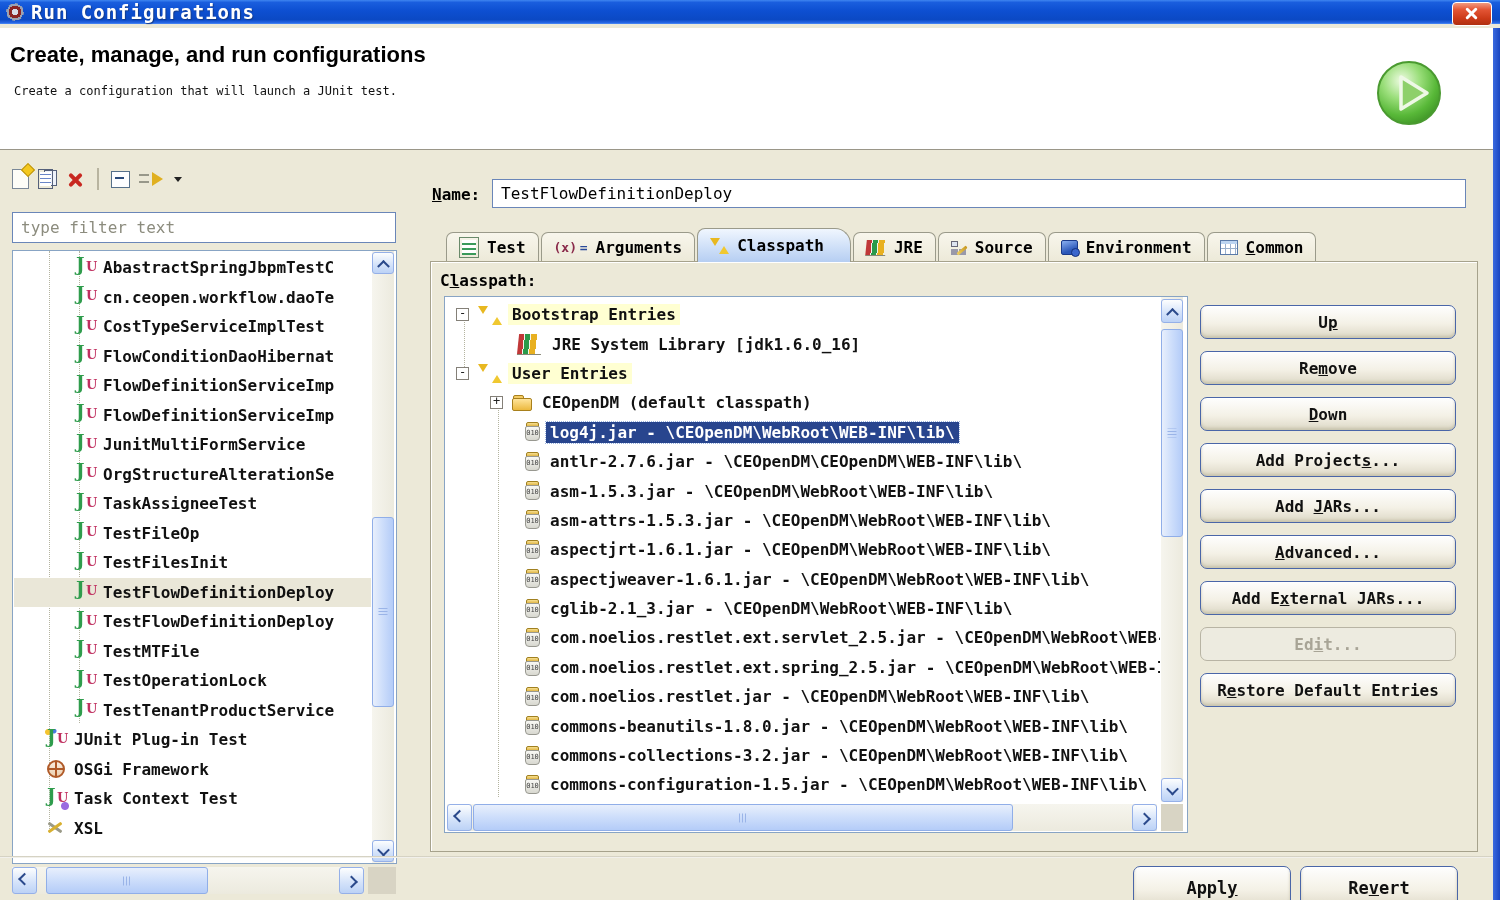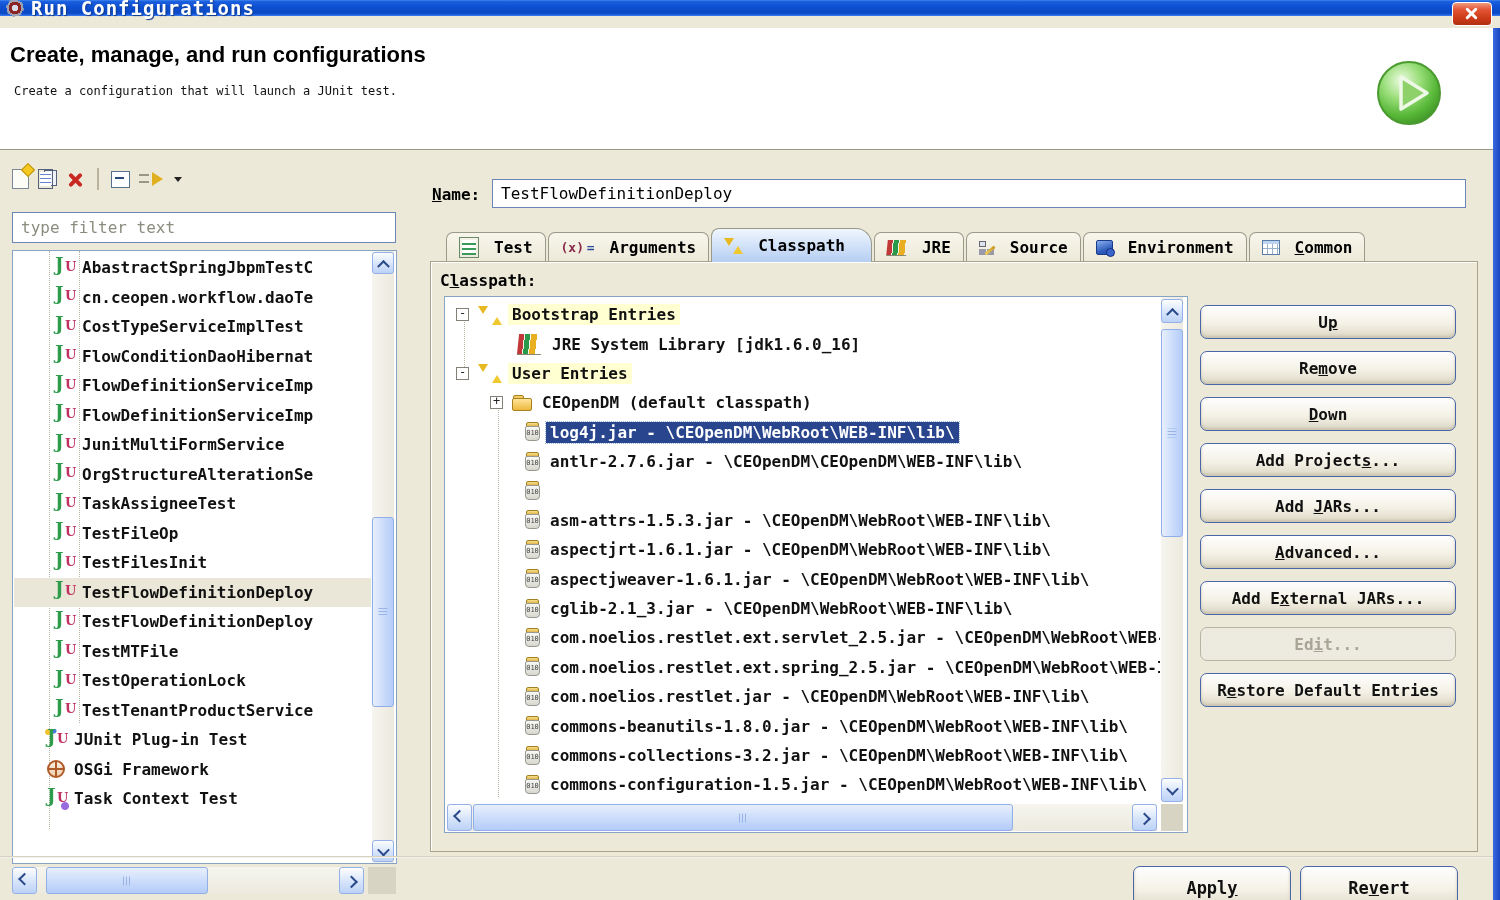--- a/index.html
+++ b/index.html
@@ -2,21 +2,21 @@
 <html><head>
 <meta charset="utf-8">
 <style>
   html,body{margin:0;padding:0;}
   body{width:1500px;height:900px;overflow:hidden;background:#555;}
   u{text-decoration:underline;}
   #window{position:relative;width:1500px;height:900px;background:#ece9d8;overflow:hidden;
           font-family:"DejaVu Sans Mono","Liberation Mono",monospace;}
 
   
-  #titlebar{position:absolute;left:0;top:0;width:100%;height:16px;
+  #titlebar{position:absolute;left:0;top:0;width:100%;height:24px;
     background:linear-gradient(180deg,#3f86f0 0%,#1a5ede 10%,#0d4fd1 45%,#0b49c4 82%,#2a6ae8 96%,#5a96f6 100%);
     display:flex;align-items:center;padding-left:6px;box-sizing:border-box;}
   #title-gear{width:18px;height:18px;border-radius:50%;margin-right:7px;
     background:
       radial-gradient(circle at 50% 50%,#d8dce8 0 3px,#8b2424 3px 6.5px,#9aa2b4 6.5px 8px,rgba(0,0,0,0) 8px),
       repeating-conic-gradient(#9aa2b4 0 22deg,rgba(0,0,0,0) 22deg 45deg);}
   #title-text{color:#fff;font-weight:bold;font-size:19px;letter-spacing:1px;text-shadow:1px 1px 1px #123a8a;}
   #close-btn{position:absolute;right:8px;top:2px;width:40px;height:24px;border-radius:4px;
     border:1.5px solid #fff;box-sizing:border-box;
     background:linear-gradient(180deg,#f09a80 0%,#e35535 30%,#cc3a18 70%,#b03010 100%);}
@@ -64,21 +64,21 @@
 
   #filter-input{position:absolute;left:12px;top:212px;width:384px;height:31px;font-size:16px;color:#333;padding:0 8px;}
   #filter-input::placeholder{color:#8c8c7e;}
 
   
   #left-tree{position:absolute;left:12px;top:250px;width:385px;height:614px;background:#fff;
     border:1px solid #88a4c4;box-sizing:border-box;overflow:hidden;}
   .guide{position:absolute;border-left:1px dotted #b4b4a0;width:0;}
   #lt-rows{position:absolute;left:1px;top:2px;width:357px;overflow:hidden;}
   .trow{height:29.5px;display:flex;align-items:center;white-space:nowrap;overflow:hidden;font-weight:bold;font-size:16px;color:#111;}
-  .trow.lv1{padding-left:38px;}
+  .trow.lv1{padding-left:59px;}
   .trow.lv0{padding-left:30px;}
   .trow.selected{background:#eae7d8;}
   .tlabel{overflow:hidden;white-space:nowrap;}
   .iholder{position:relative;width:26px;height:22px;flex:0 0 auto;margin-right:4px;}
 
   .icon-junit::before,.icon-junit-plugin::before,.icon-task-context::before{content:"J";position:absolute;left:3px;top:-3px;
     font-family:"DejaVu Serif",serif;font-weight:bold;font-size:18px;color:#2f9c4c;}
   .icon-junit::after,.icon-junit-plugin::after,.icon-task-context::after{content:"U";position:absolute;left:13px;top:2px;
     font-family:"DejaVu Serif",serif;font-weight:bold;font-size:13px;color:#c03060;}
   .icon-junit-plugin{background:radial-gradient(circle at 4px 3px,#f4c430 0 2.5px,rgba(0,0,0,0) 3.5px),
@@ -111,21 +111,21 @@
   .grip-h{position:absolute;left:50%;top:50%;width:9px;height:9px;transform:translate(-50%,-50%);
     background:repeating-linear-gradient(90deg,#9ab4e8 0 1px,rgba(0,0,0,0) 1px 3px);}
   .corner{position:absolute;background:#d8d4c4;}
 
   
   #name-label{position:absolute;left:432px;top:185px;font-size:16px;font-weight:bold;color:#000;}
   #name-input{position:absolute;left:492px;top:179px;width:974px;height:29px;font-size:16px;padding:0 8px;color:#000;}
 
   
   #tabs{position:absolute;left:446px;top:228px;height:34px;display:flex;align-items:flex-end;}
-  .tab{position:relative;height:30px;display:flex;align-items:center;padding:0 12px;gap:15px;
+  .tab{position:relative;height:30px;display:flex;align-items:center;padding:0 12px;gap:8px;
     border:1px solid #9a9a8a;border-bottom:none;border-radius:7px 7px 0 0;background:linear-gradient(#f8f6ec,#ece9d8);
     font-size:16px;font-weight:bold;color:#000;margin-right:2px;box-sizing:border-box;}
   .tab.selected{height:34px;background:linear-gradient(180deg,#f0f6fe 0%,#cfe0f8 55%,#b6cef2 100%);
     border-radius:8px 16px 0 0;z-index:2;padding-right:26px;}
   .tabicon{position:relative;display:inline-block;}
 
   .ticon-test{width:14px;height:15px;border:1px solid #6a8a6a;background:
     repeating-linear-gradient(180deg,rgba(0,0,0,0) 0 3px,#3a9a5a 3px 5px) content-box #fff;padding:2px;box-sizing:content-box;}
   .ticon-arguments{width:34px;height:16px;}
   .ticon-arguments::before{content:"(x)";position:absolute;left:0;top:0;font:bold 13px "DejaVu Sans Mono",monospace;color:#8a2a4a;}
@@ -336,20 +336,24 @@
         <div class="trow lv0">
           <span class="iholder icon-osgi"></span>
           <span class="tlabel">OSGi Framework</span>
         </div>
 
         <div class="trow lv0">
           <span class="iholder icon-task-context"></span>
           <span class="tlabel">Task Context Test</span>
         </div>
 
+        <div class="trow lv0">
+          <span class="iholder icon-xsl"></span>
+          <span class="tlabel">XSL</span>
+        </div>
       </div>
 
     <div class="strack" style="left:359px;top:0;width:22px;height:612px;"></div>
     <div class="sbtn" style="left:359px;top:1px;width:22px;height:22px;">
         <span class="chev up"></span>
       </div>
     <div class="sthumb" style="left:359px;top:266px;width:22px;height:190px;">
         <span class="grip-v"></span>
       </div>
     <div class="sbtn" style="left:359px;top:589px;width:22px;height:22px;">
@@ -450,20 +454,21 @@
 
         <div class="crow lv2">
 
           <span class="cicon icon-jar"></span>
           <span class="clabel">antlr-2.7.6.jar - \CEOpenDM\CEOpenDM\WEB-INF\lib\</span>
         </div>
 
         <div class="crow lv2">
 
           <span class="cicon icon-jar"></span>
+          <span class="clabel">asm-1.5.3.jar - \CEOpenDM\WebRoot\WEB-INF\lib\</span>
         </div>
 
         <div class="crow lv2">
 
           <span class="cicon icon-jar"></span>
           <span class="clabel">asm-attrs-1.5.3.jar - \CEOpenDM\WebRoot\WEB-INF\lib\</span>
         </div>
 
         <div class="crow lv2">
 

